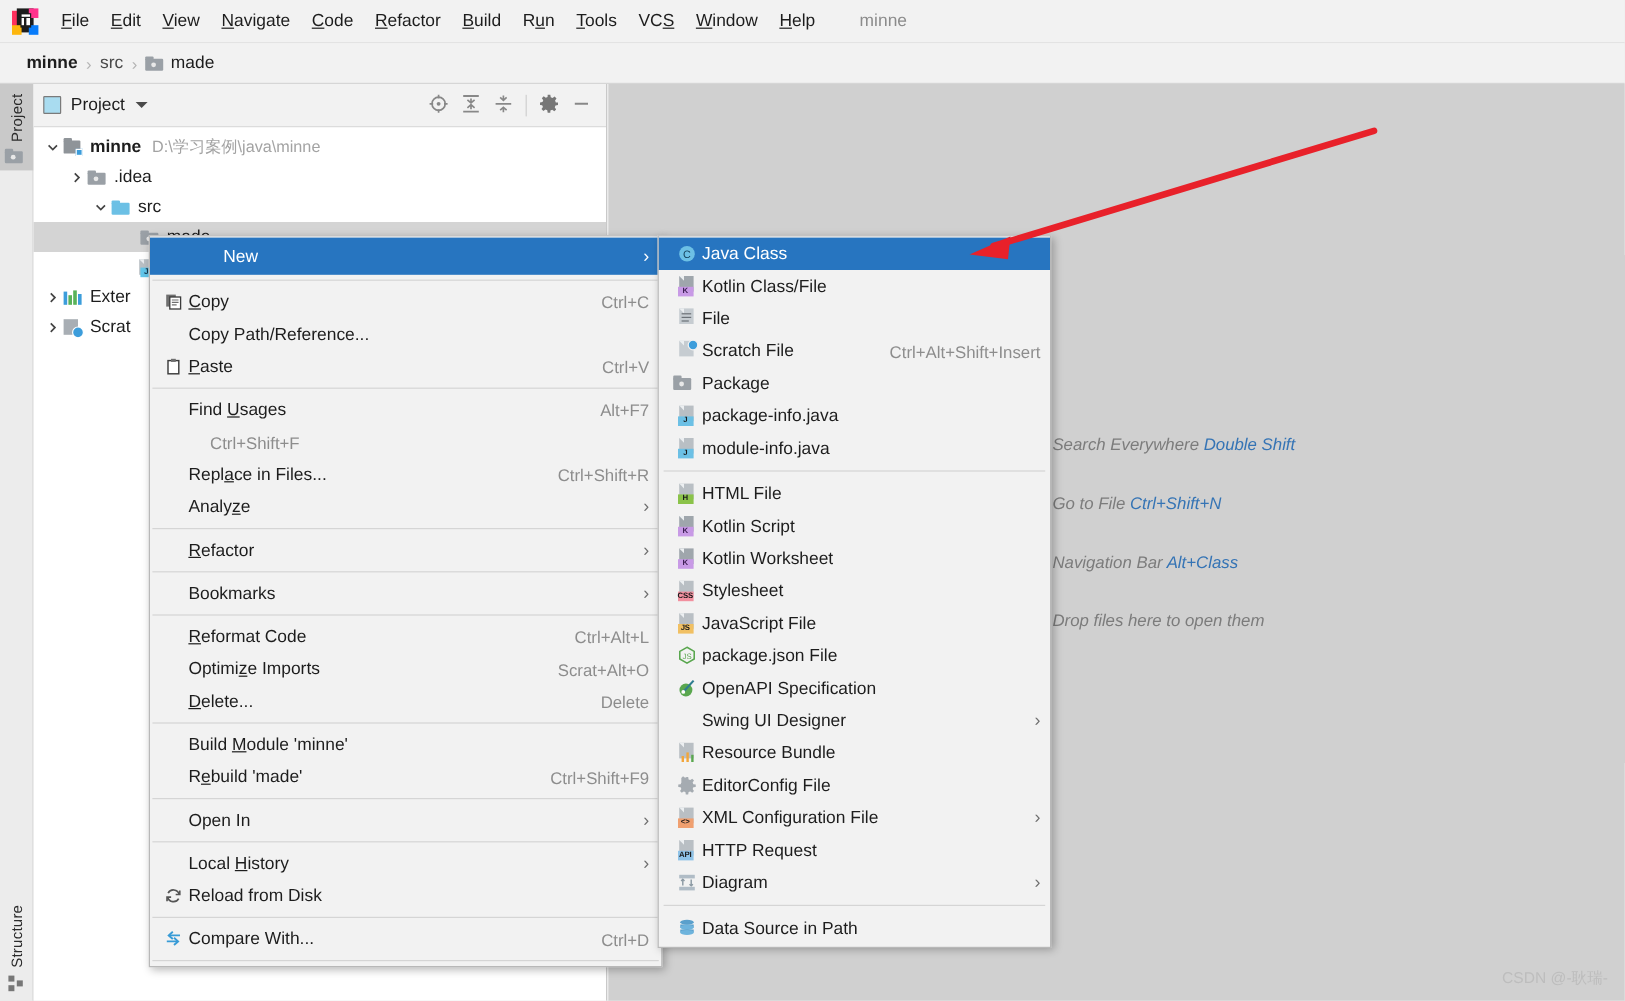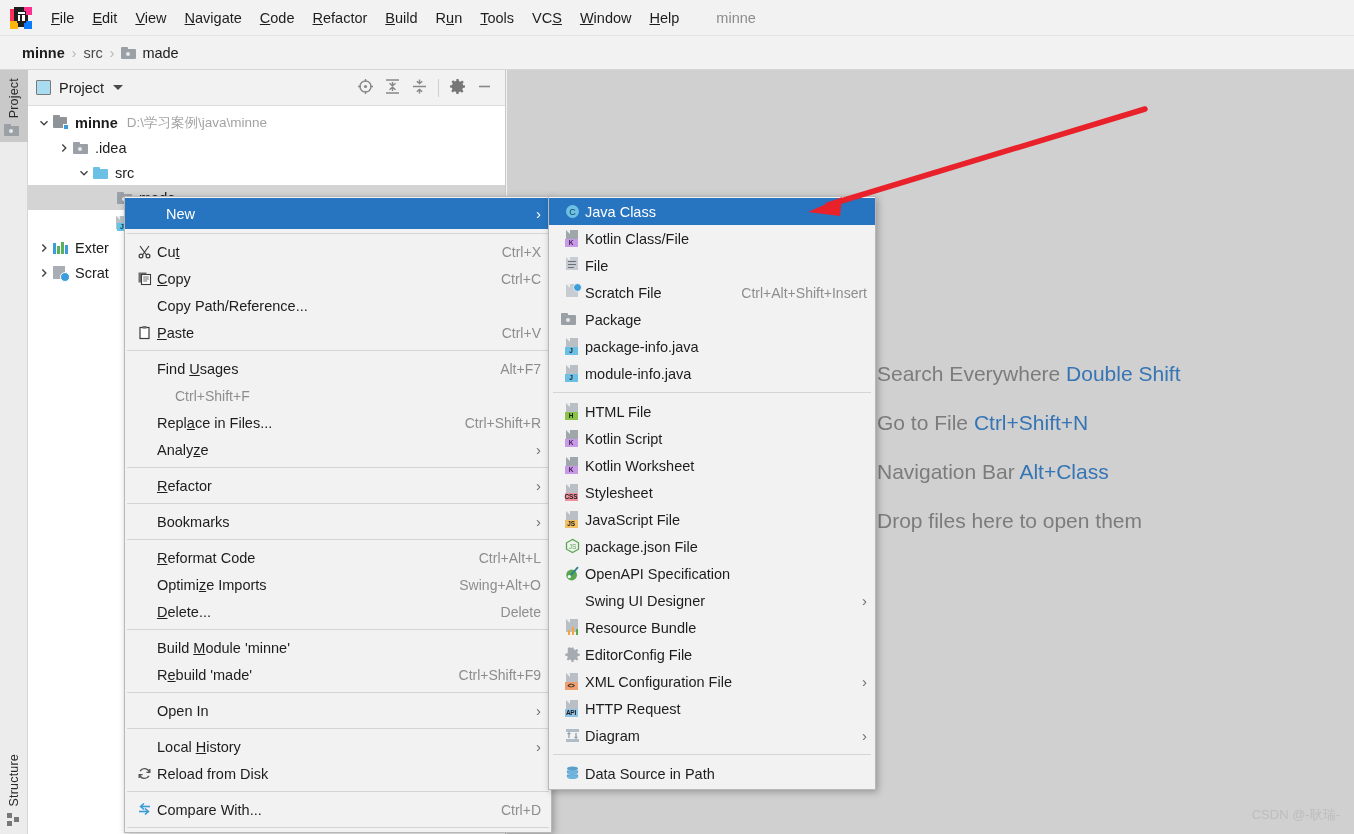--- a/index.html
+++ b/index.html
@@ -122,42 +122,42 @@
   
   .ico-scratch:before { content:""; position:absolute; left:1px; top:1px; width:12px; height:13px; background:#a8aeb4; }
   .ico-scratch i { position:absolute; right:-1px; bottom:-1px; width:10px; height:10px; border-radius:50%; background:#3c9ddb; border:1.5px solid #fff; }
 
   
   #editor-bg {
     position:absolute; left:507px; top:70px; width:847px; height:764px;
     background:#d0d0d0;
   }
   #hints { position:absolute; left:370px; top:292px; }
-  .hint-row { height:49px; font-size:21px; color:#7c7c7c; white-space:nowrap; }
+  .hint-row { height:49px; font-size:14px; color:#7c7c7c; white-space:nowrap;font-style:italic; }
   .hint-key { color:#3574b5; }
 
   
   #ctx-menu {
     position:absolute; left:124px; top:196px; width:428px;
     background:#f2f2f2; border:1px solid #b8b8b8;
     box-shadow:2px 2px 7px rgba(0,0,0,.28);
     padding:1px 0 0 0;
     font-size:14.5px;
     z-index:40;
   }
   .mi {
     height:27px; display:flex; align-items:center; padding:0 10px 0 12px; cursor:default; position:relative;
   }
   .mi .mi-ico { width:20px; flex:none; display:flex; align-items:center; justify-content:flex-start; }
   .mi .mi-label { flex:1; color:#1d1d1d; white-space:nowrap; }
   .mi .mi-short { color:#8d8d8d; font-size:14px; margin-left:18px; white-space:nowrap; }
   .mi .mi-arrow { margin-left:14px; color:#6f6f6f; font-size:15px; line-height:1; }
   .mi.highlight { background:#2775c0; }
   .mi.highlight .mi-label, .mi.highlight .mi-arrow, .mi.highlight .mi-short { color:#ffffff; }
-  .mi.new-item { height:31px; padding-left:41px; }
+  .mi.new-item { height:31px; padding-left:61px; }
   .msep { height:1px; background:#d5d5d5; margin:4px 2px; }
 
   
   #sub-menu {
     position:absolute; left:548px; top:196px; width:328px;
     background:#f2f2f2; border:1px solid #b8b8b8;
     box-shadow:2px 2px 7px rgba(0,0,0,.28);
     padding:1px 0 2px 0;
     font-size:14.5px;
     z-index:41;
@@ -395,31 +395,20 @@
 </div>
 
 <div id="ctx-menu">
 
   <div class="mi new-item highlight">
     <span class="mi-label">New</span>
     <span class="mi-arrow">›</span>
   </div>
   <div class="msep"></div>
 
-  <div class="mi">
-    <span class="mi-ico">
-      <svg width="15" height="15" viewBox="0 0 15 15">
-          <path d="M3 2l6.5 9M12 2L5.5 11" stroke="#3c3c3c" stroke-width="1.2" fill="none"></path>
-          <circle cx="4" cy="12" r="1.9" fill="none" stroke="#3c3c3c" stroke-width="1.2"></circle>
-          <circle cx="11" cy="12" r="1.9" fill="none" stroke="#3c3c3c" stroke-width="1.2"></circle>
-        </svg>
-    </span>
-    <span class="mi-label">Cu<span class="mnem">t</span></span>
-    <span class="mi-short">Ctrl+X</span>
-  </div>
 
   <div class="mi">
     <span class="mi-ico">
       <svg width="15" height="15" viewBox="0 0 15 15">
           <rect x="1.5" y="1.5" width="8" height="10" fill="#6f6f6f"></rect>
           <rect x="4.5" y="3.5" width="9" height="10" fill="#fff" stroke="#3c3c3c" stroke-width="1.1"></rect>
           <path d="M6.2 6h5.6M6.2 8h5.6M6.2 10h4" stroke="#6f6f6f" stroke-width="1"></path>
         </svg>
     </span>
     <span class="mi-label"><span class="mnem">C</span>opy</span>
@@ -479,21 +468,21 @@
   <div class="msep"></div>
 
   <div class="mi">
     <span class="mi-ico"></span>
     <span class="mi-label"><span class="mnem">R</span>eformat Code</span>
     <span class="mi-short">Ctrl+Alt+L</span>
   </div>
   <div class="mi">
     <span class="mi-ico"></span>
     <span class="mi-label">Optimi<span class="mnem">z</span>e Imports</span>
-    <span class="mi-short">Swing+Alt+O</span>
+    <span class="mi-short">Scrat+Alt+O</span>
   </div>
   <div class="mi">
     <span class="mi-ico"></span>
     <span class="mi-label"><span class="mnem">D</span>elete...</span>
     <span class="mi-short">Delete</span>
   </div>
   <div class="msep"></div>
 
   <div class="mi">
     <span class="mi-ico"></span>

